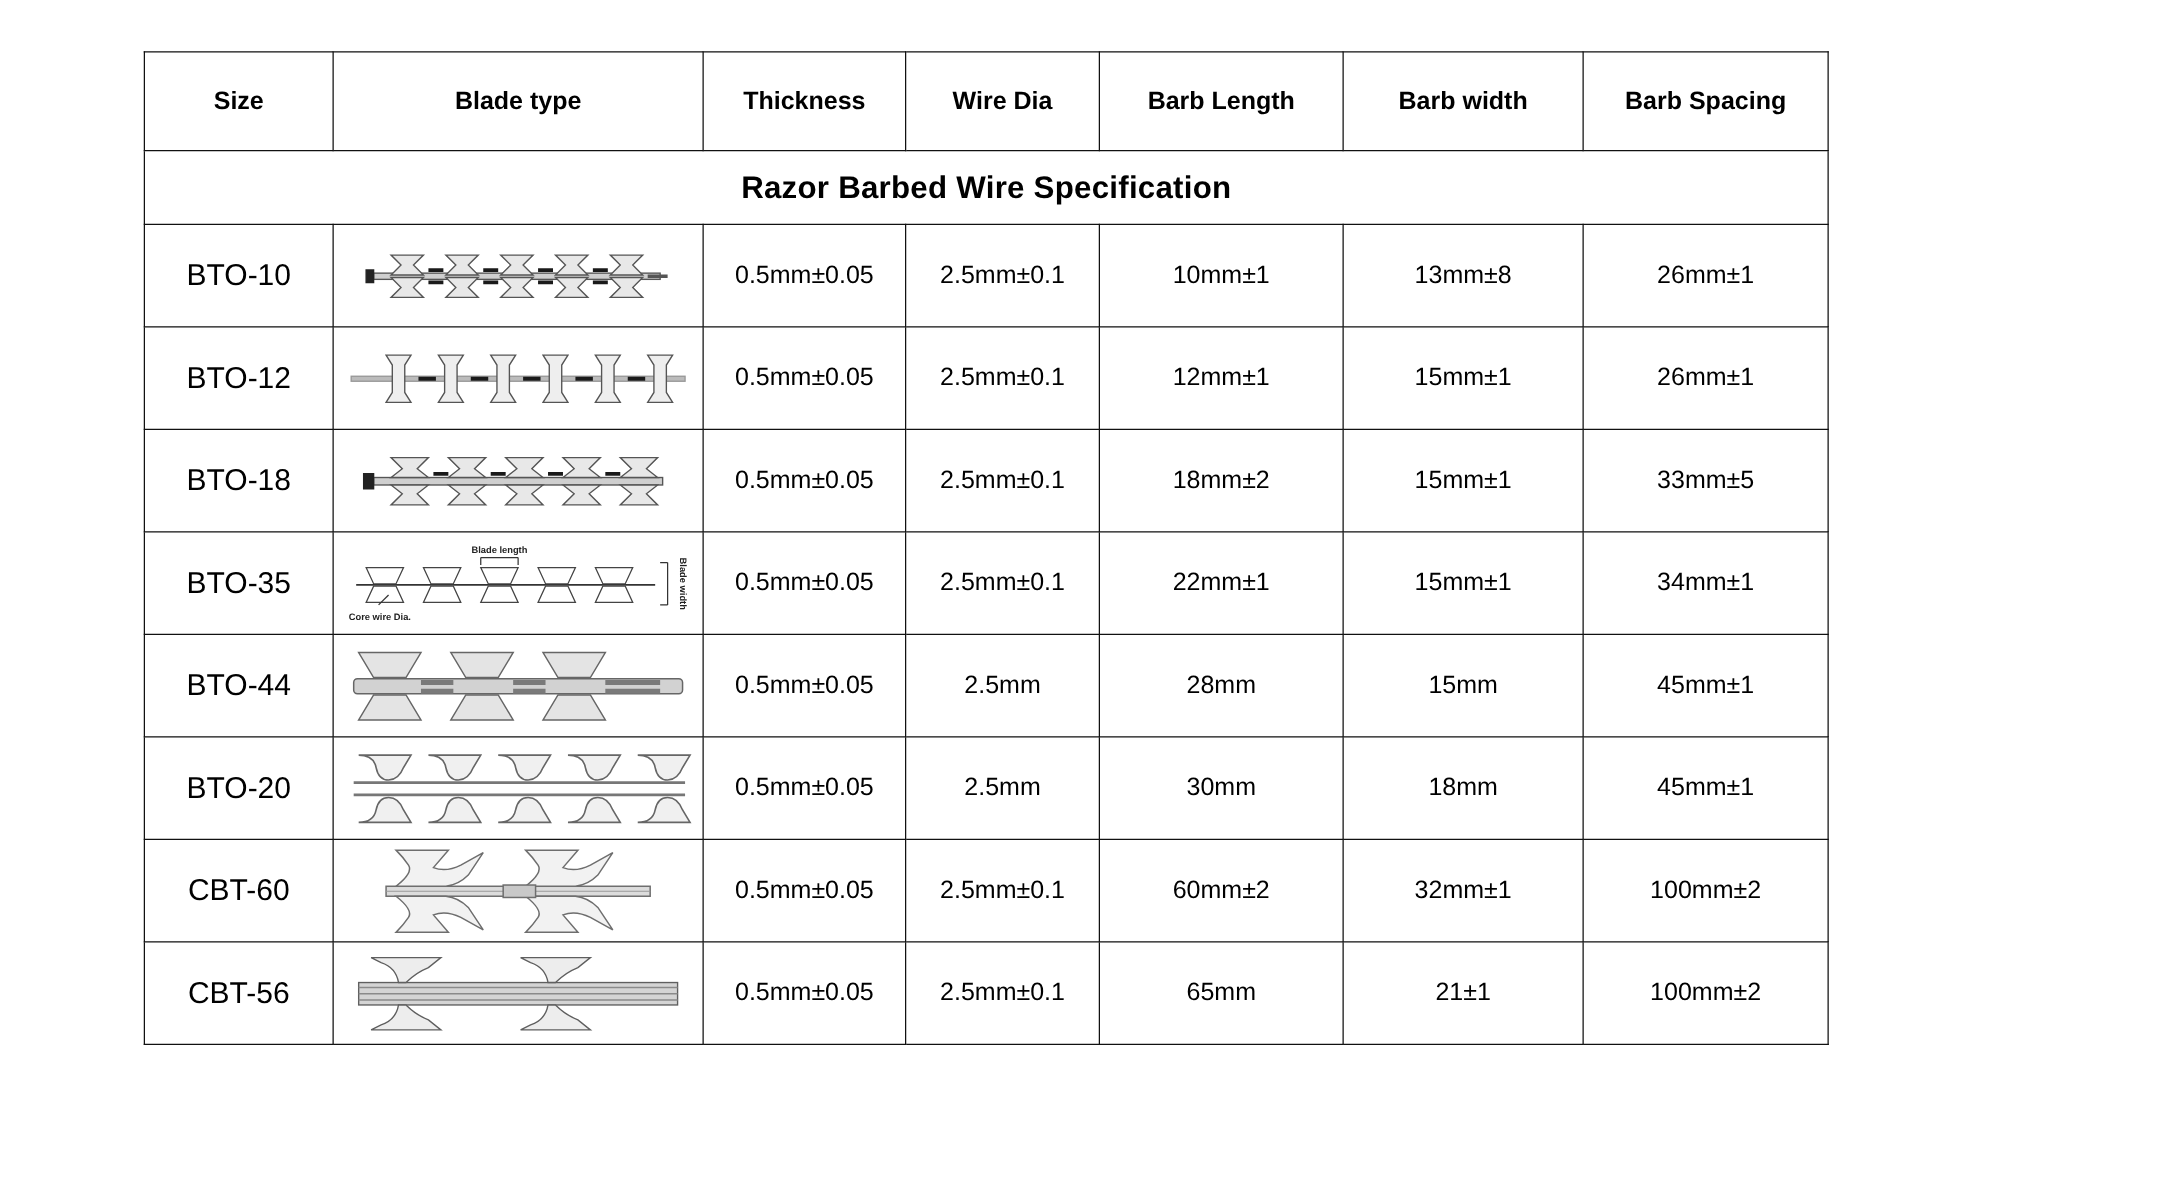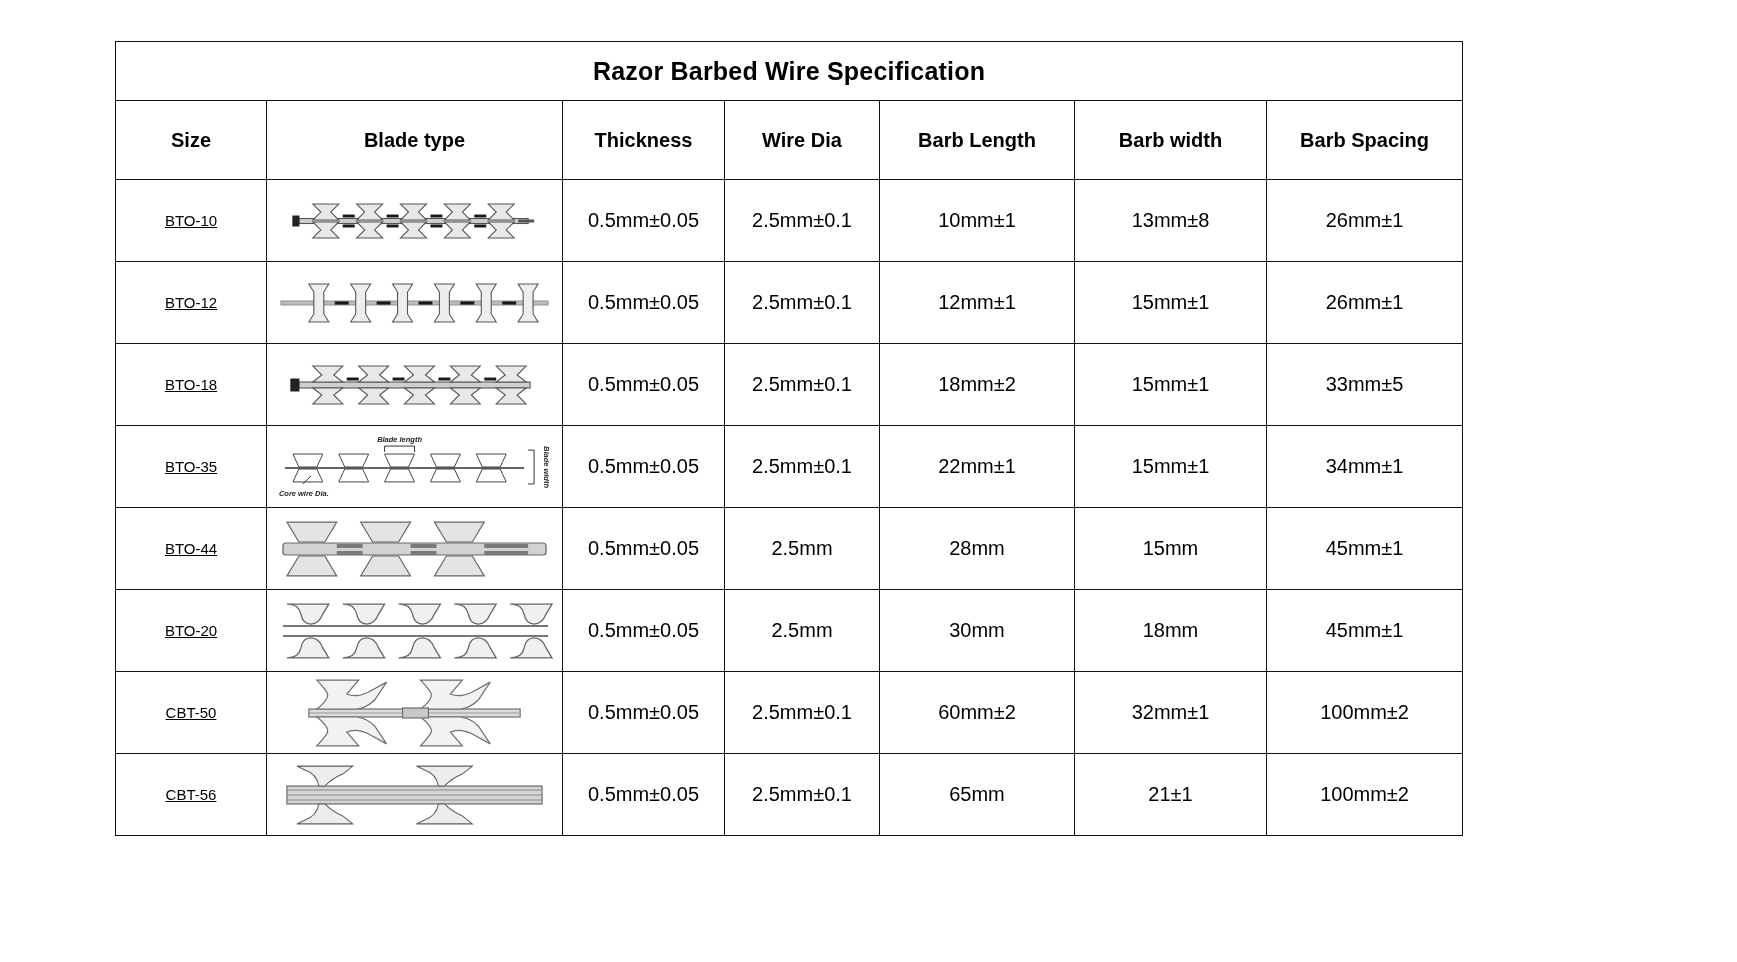--- a/index.html
+++ b/index.html
@@ -53,34 +53,33 @@
     font-size: 20px;
     font-weight: bold;
   }
 
   .data-cell {
     height: 81px;
     font-size: 20px;
     font-weight: normal;
   }
 
-  .size-cell { font-size: 15px; text-decoration: underline; }
+  .size-cell { font-size: 24px; }
 
   
   .col-size      { width: 151px; }
   .col-blade     { width: 296px; }
   .col-thick     { width: 162px; }
   .col-wire      { width: 155px; }
   .col-barblen   { width: 195px; }
   .col-barbwid   { width: 192px; }
   .col-barbspace { width: 196px; }
 
   .blade-cell {
     padding: 0;
-    font-style: italic;
   }
   .blade-art {
     display: block;
     width: 100%;
     height: 78px;
   }
   .blade-art svg {
     display: block;
     width: 100%;
     height: 100%;
@@ -105,31 +104,31 @@
       <col class="col-thick">
       <col class="col-wire">
       <col class="col-barblen">
       <col class="col-barbwid">
       <col class="col-barbspace">
     </colgroup>
 
     <tbody>
 
       <tr>
-        <td class="title-cell" colspan="7">Razor Barbed Wire Specification</td>
-      </tr>
-
-      <tr>
         <td class="head-cell">Size</td>
         <td class="head-cell">Blade type</td>
         <td class="head-cell">Thickness</td>
         <td class="head-cell">Wire Dia</td>
         <td class="head-cell">Barb Length</td>
         <td class="head-cell">Barb width</td>
         <td class="head-cell">Barb Spacing</td>
+      </tr>
+
+      <tr>
+        <td class="title-cell" colspan="7">Razor Barbed Wire Specification</td>
       </tr>
 
       <tr>
         <td class="data-cell size-cell">BTO-10</td>
         <td class="data-cell blade-cell">
           <span class="blade-art">
             <svg viewBox="0 0 296 78" preserveAspectRatio="xMidYMid meet" aria-hidden="true">
               <g stroke="#555555" stroke-width="1.1" fill="#e8e8e8">
                 <rect x="32" y="36.5" width="230" height="5" fill="#cfcfcf"></rect>
                 <path d="M26 34 L32 34 L32 44 L26 44 Z" fill="#222222" stroke="#222222"></path>
@@ -383,21 +382,21 @@
           </span>
         </td>
         <td class="data-cell">0.5mm±0.05</td>
         <td class="data-cell">2.5mm</td>
         <td class="data-cell">30mm</td>
         <td class="data-cell">18mm</td>
         <td class="data-cell">45mm±1</td>
       </tr>
 
       <tr>
-        <td class="data-cell size-cell">CBT-50</td>
+        <td class="data-cell size-cell">CBT-60</td>
         <td class="data-cell blade-cell">
           <span class="blade-art">
             <svg viewBox="0 0 296 78" preserveAspectRatio="xMidYMid meet" aria-hidden="true">
               <g stroke="#6e6e6e" stroke-width="1.2" fill="#f2f2f2">
                 <rect x="42" y="35" width="212" height="8" fill="#dcdcdc"></rect>
                 <line x1="42" y1="39" x2="254" y2="39" stroke="#9a9a9a" stroke-width="1"></line>
 
                 <g transform="translate(46,0)">
                   <path d="M4 6 L46 6 L34 20 Q44 24 56 18 L74 8 L62 26 Q54 34 44 35 L4 35 Q18 24 14 18 Q10 12 4 6 Z"></path>
                   <path d="M4 72 L46 72 L34 58 Q44 54 56 60 L74 70 L62 52 Q54 44 44 43 L4 43 Q18 54 14 60 Q10 66 4 72 Z"></path>

